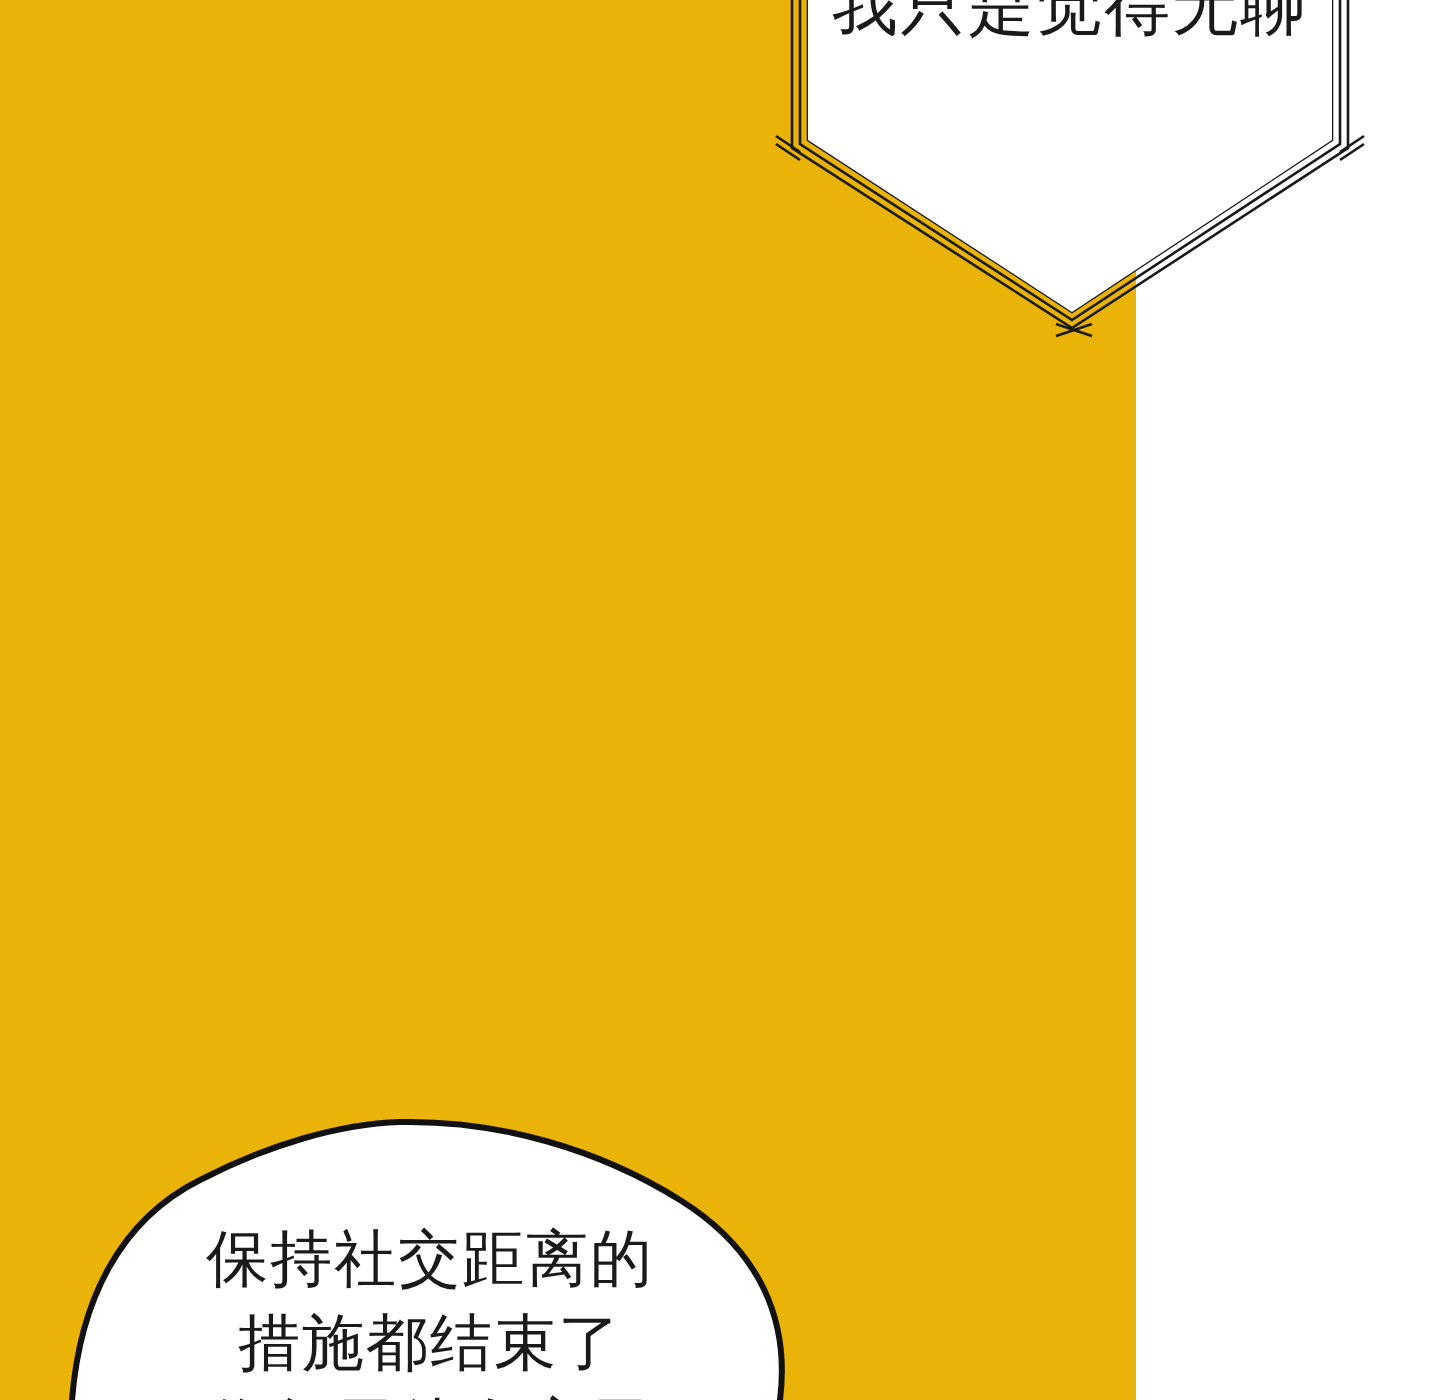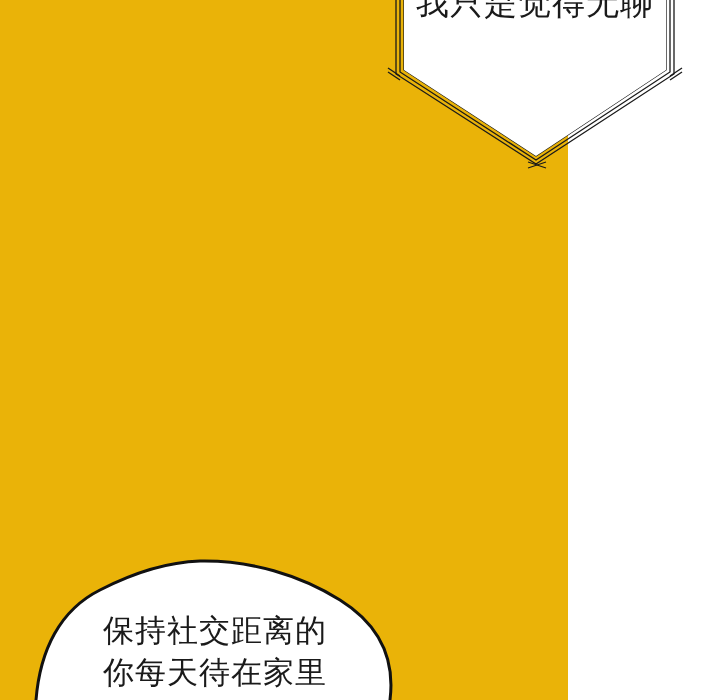--- a/index.html
+++ b/index.html
@@ -82,16 +82,17 @@
              C 250 560, 300 575, 340 600
              C 380 625, 395 660, 390 700" fill="#ffffff" stroke="#111111" stroke-width="3" stroke-linecap="round"></path>
   </svg>
 
   <div class="bubble-text top-text">
     <span class="line">我只是觉得无聊</span>
   </div>
 
   <div class="bubble-text bottom-text">
     <span class="line">保持社交距离的</span>
+    <span class="line">措施都结束了</span>
     <span class="line">你每天待在家里</span>
   </div>
 
 </div>
 
 </body></html>

